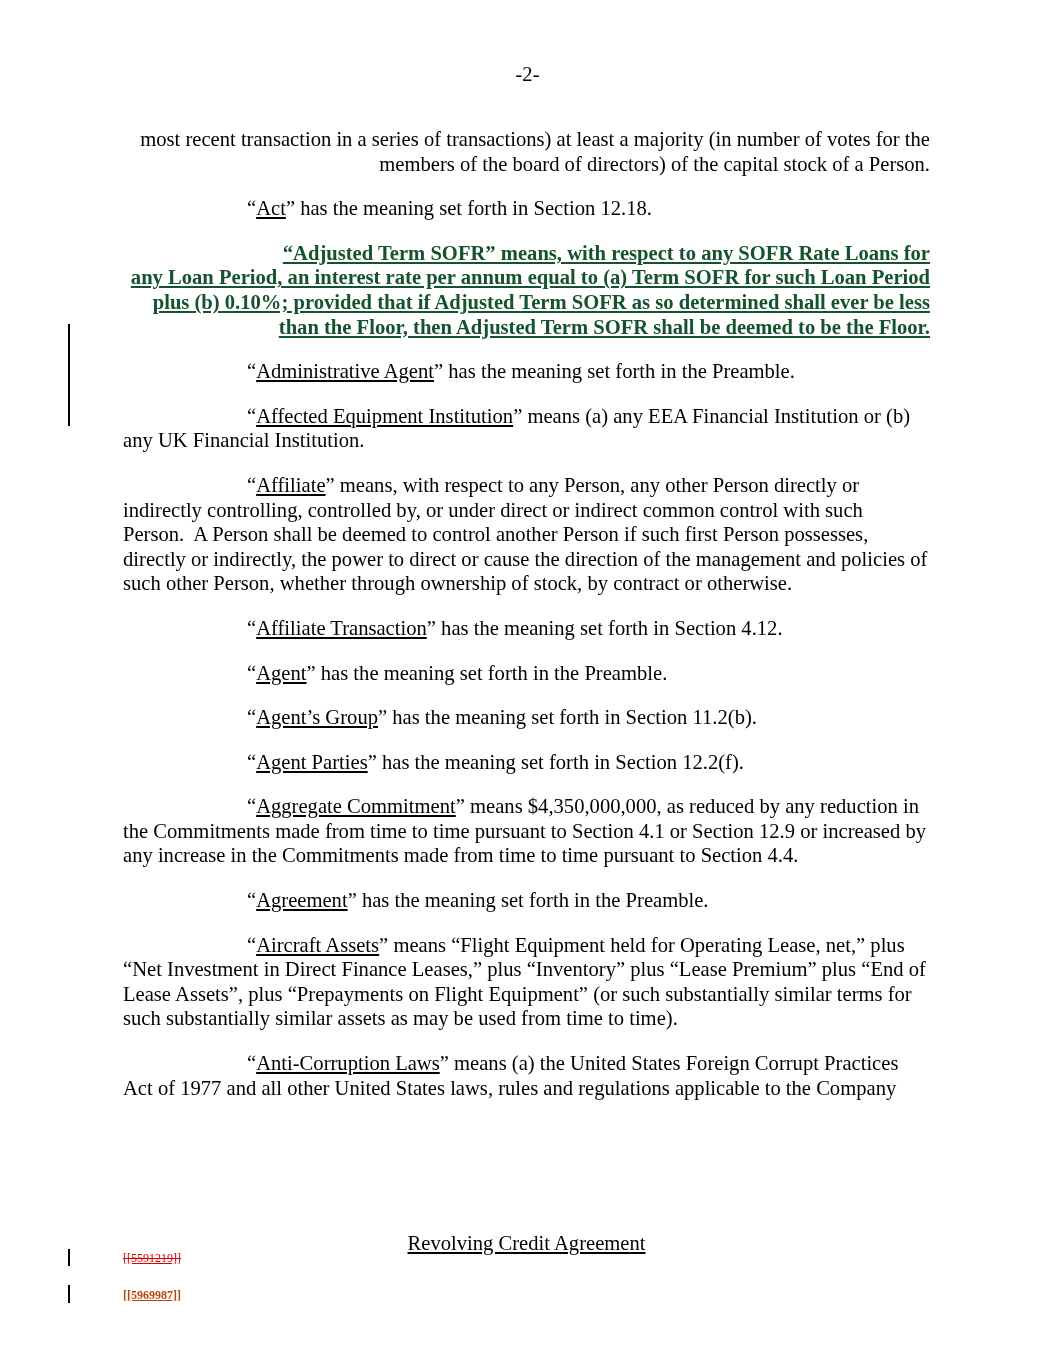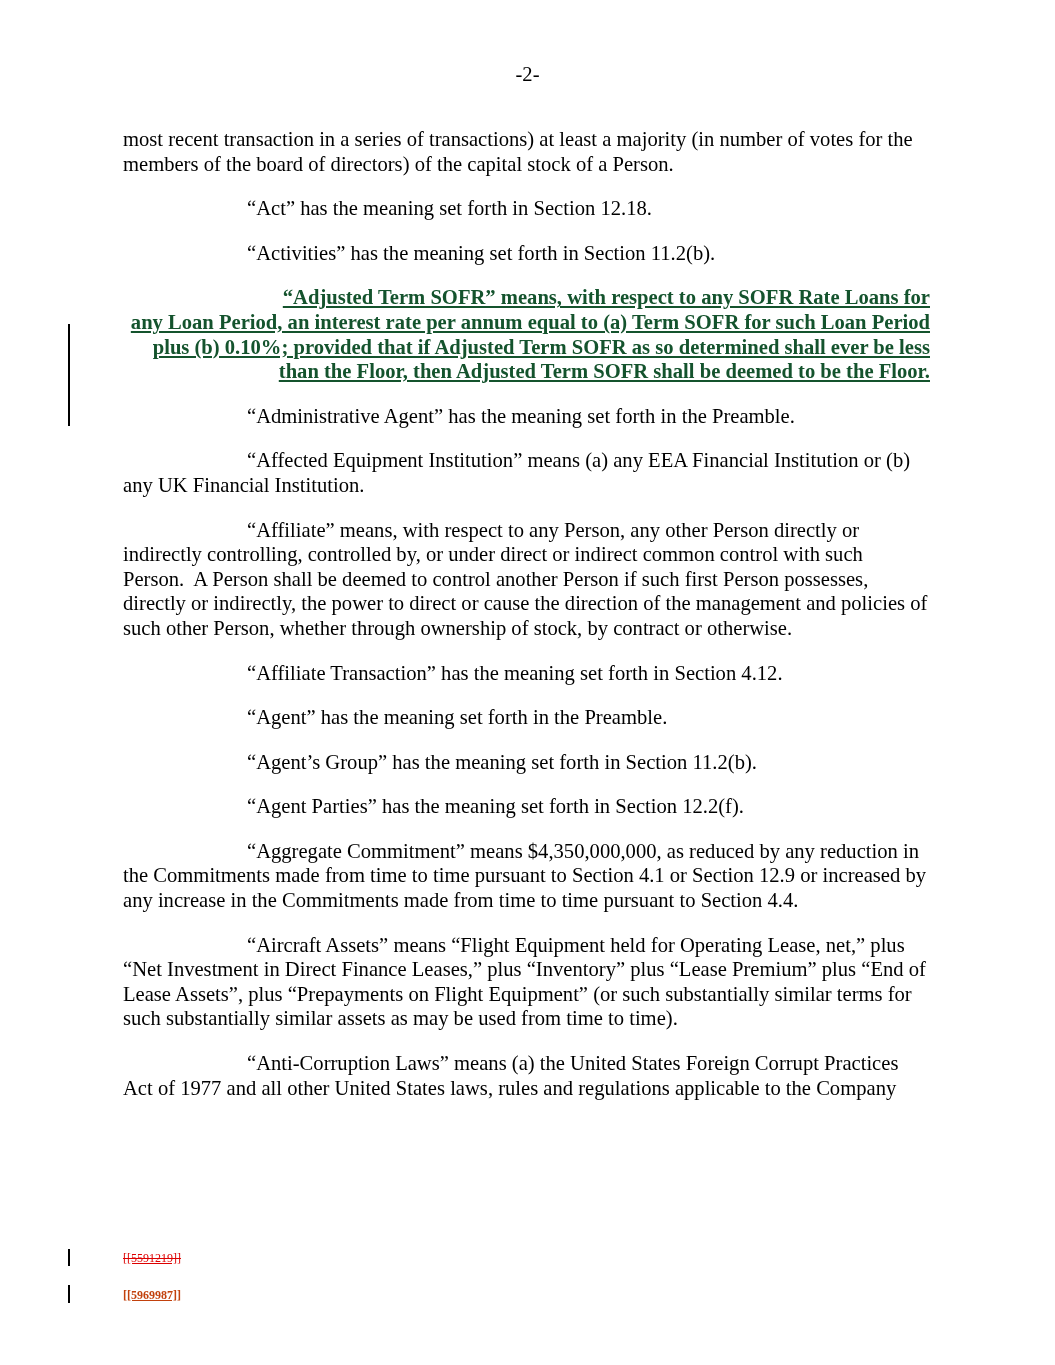--- a/index.html
+++ b/index.html
@@ -23,22 +23,22 @@
   }
   .doc-body {
     position: absolute;
     left: 123px;
     top: 127px;
     width: 807px;
     text-align: left;
   }
   .para { margin: 20px 0 0 0; text-indent: 124px; }
   .para:first-child { margin-top: 0; }
-  .para.noindent { text-indent: 0; }
-  .term { }
+  .para.noindent { text-indent: 0; text-align: right; }
+  .term { text-decoration: underline; }
   .inserted-para {
     color: #14532d;
     font-weight: bold;
     text-decoration: underline;
     text-align: right;
   }
   .change-bar {
     position: absolute;
     left: 68px;
     width: 2px;
@@ -72,34 +72,35 @@
 </style>
 </head>
 <body>
 
 <div class="page">
   <div class="page-number">-2-</div>
 
   <div class="doc-body">
       <p class="para noindent"><span>most recent transaction in a series of transactions) at least a majority (in number of votes for the members of the board of directors) of the capital stock of a Person.</span></p>
       <p class="para"><span>“</span><span class="term">Act</span><span>” has the meaning set forth in Section 12.18.</span></p>
-      <p class="para"><span>“</span><span class="term">Activities</span><span>” has the meaning set forth in Section 11.2(b).</span></p>
       <p class="para inserted-para"><span>“Adjusted Term SOFR” means, with respect to any SOFR Rate Loans for any Loan Period, an interest rate per annum equal to (a) Term SOFR for such Loan Period plus (b) 0.10%; provided that if Adjusted Term SOFR as so determined shall ever be less than the Floor, then Adjusted Term SOFR shall be deemed to be the Floor.</span></p>
       <p class="para"><span>“</span><span class="term">Administrative Agent</span><span>” has the meaning set forth in the Preamble.</span></p>
       <p class="para"><span>“</span><span class="term">Affected Equipment Institution</span><span>” means (a) any EEA Financial Institution or (b) any UK Financial Institution.</span></p>
       <p class="para"><span>“</span><span class="term">Affiliate</span><span>” means, with respect to any Person, any other Person directly or indirectly controlling, controlled by, or under direct or indirect common control with such Person.&nbsp; A Person shall be deemed to control another Person if such first Person possesses, directly or indirectly, the power to direct or cause the direction of the management and policies of such other Person, whether through ownership of stock, by contract or otherwise.</span></p>
       <p class="para"><span>“</span><span class="term">Affiliate Transaction</span><span>” has the meaning set forth in Section 4.12.</span></p>
       <p class="para"><span>“</span><span class="term">Agent</span><span>” has the meaning set forth in the Preamble.</span></p>
       <p class="para"><span>“</span><span class="term">Agent’s Group</span><span>” has the meaning set forth in Section 11.2(b).</span></p>
       <p class="para"><span>“</span><span class="term">Agent Parties</span><span>” has the meaning set forth in Section 12.2(f).</span></p>
       <p class="para"><span>“</span><span class="term">Aggregate Commitment</span><span>” means $4,350,000,000, as reduced by any reduction in the Commitments made from time to time pursuant to Section 4.1 or Section 12.9 or increased by any increase in the Commitments made from time to time pursuant to Section 4.4.</span></p>
+      <p class="para"><span>“</span><span class="term">Agreement</span><span>” has the meaning set forth in the Preamble.</span></p>
       <p class="para"><span>“</span><span class="term">Aircraft Assets</span><span>” means “Flight Equipment held for Operating Lease, net,” plus “Net Investment in Direct Finance Leases,” plus “Inventory” plus “Lease Premium” plus “End of Lease Assets”, plus “Prepayments on Flight Equipment” (or such substantially similar terms for such substantially similar assets as may be used from time to time).</span></p>
       <p class="para"><span>“</span><span class="term">Anti-Corruption Laws</span><span>” means (a) the United States Foreign Corrupt Practices Act of 1977 and all other United States laws, rules and regulations applicable to the Company</span></p>
     </div>
 
+  <div class="footer-title">Revolving Credit Agreement</div>
 
   <div class="doc-tag tag-deleted">[[5591219]]</div>
   <div class="doc-tag tag-inserted">[[5969987]]</div>
 
   <div class="change-bar" style="top:1249px; height:17px;"></div>
   <div class="change-bar" style="top:1285px; height:18px;"></div>
 <div class="change-bar" style="top: 324px; height: 102px;"></div>
   </div>
 
 </body></html>

